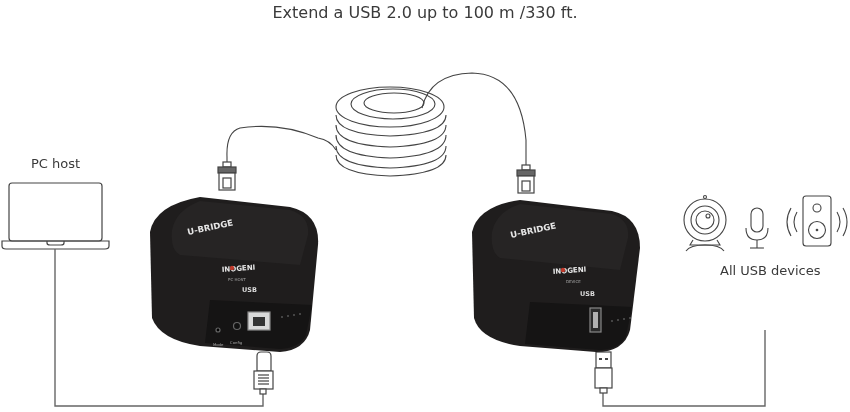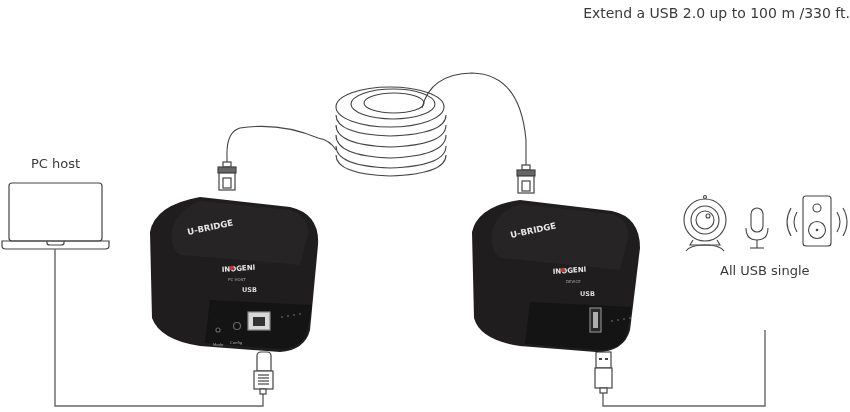--- a/index.html
+++ b/index.html
@@ -1,30 +1,30 @@
 <!DOCTYPE html>
 <html><head>
 <meta charset="utf-8">
 <style>
   html,body{margin:0;padding:0;background:#ffffff;}
   body{width:850px;height:412px;position:relative;overflow:hidden;font-family:"DejaVu Sans","Liberation Sans",sans-serif;}
-  .caption{position:absolute;left:0;width:850px;top:4px;text-align:right;font-size:14px;line-height:18px;color:#3a3a3a;}
+  .caption{position:absolute;left:0;width:850px;top:4px;text-align:center;font-size:16px;line-height:18px;color:#3a3a3a;}
   .label{position:absolute;font-size:13px;color:#3a3a3a;white-space:nowrap;}
   svg.scene{position:absolute;left:0;top:0;}
   .dev-txt{font-family:"DejaVu Sans","Liberation Sans",sans-serif;}
 </style>
 </head>
 <body>
 
 <div class="caption">
   <div>Extend a USB 2.0 up to 100 m /330 ft.</div>
 </div>
 
 <div class="label" style="left:31px;top:156px;">PC host</div>
-<div class="label" style="left:720px;top:263px;">All USB single</div>
+<div class="label" style="left:720px;top:263px;">All USB devices</div>
 
 <svg class="scene" width="850" height="412" viewBox="0 0 850 412" xmlns="http://www.w3.org/2000/svg" fill="none" stroke="#555" stroke-width="1.2">
 
   <g>
     <rect x="9" y="183" width="93" height="58" rx="3" stroke="#444"></rect>
     <path d="M2 241 H109 V246 Q109 249 105 249 H6 Q2 249 2 246 Z" stroke="#444"></path>
     <path d="M47 241 V243 Q47 245 50 245 H61 Q64 245 64 243 V241" stroke="#444"></path>
   </g>
 
   <path d="M55 249 V406 H263 V393" stroke="#666" stroke-width="1.4"></path>

